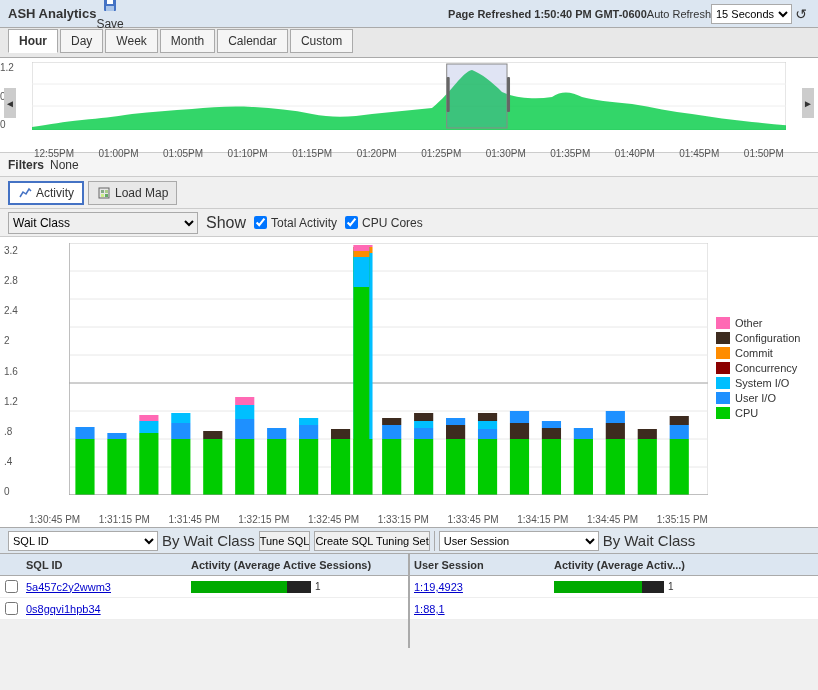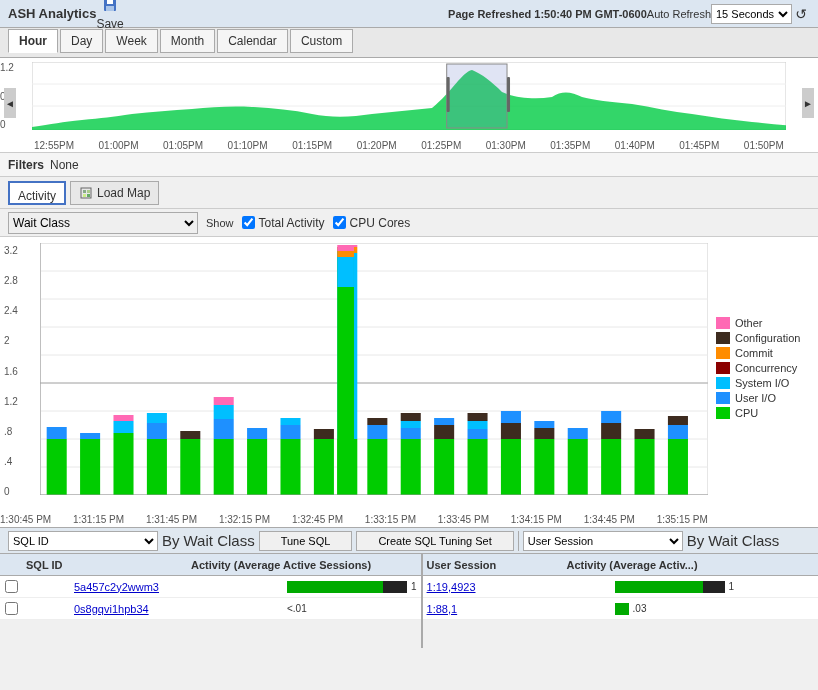--- a/index.html
+++ b/index.html
@@ -28,44 +28,44 @@
     .time-labels { display: flex; justify-content: space-between; font-size: 10px; color: #555; margin-top: 1px; padding: 0 2px; }
     
     
     .filters-bar { background: #f5f5f5; border-bottom: 1px solid #ccc; padding: 3px 8px; display: flex; align-items: center; gap: 6px; height: 24px; }
     .filters-label { font-weight: bold; font-size: 12px; }
     .filters-none { font-size: 12px; color: #333; }
     
     
     .view-buttons { background: #f0f0f0; border-bottom: 1px solid #ccc; padding: 4px 8px; display: flex; gap: 4px; height: 32px; align-items: center; }
     .view-btn { display: flex; align-items: center; gap: 4px; padding: 2px 8px; border: 1px solid #aaa; background: #e8e8e8; cursor: pointer; font-size: 12px; height: 24px; }
-    .view-btn.active { background: white; border: 2px solid #4472c4; flex-direction: column; }
+    .view-btn.active { background: white; border: 2px solid #4472c4; }
     
     
     .controls-bar { background: #f0f0f0; border-bottom: 1px solid #ccc; padding: 3px 8px; display: flex; align-items: center; gap: 8px; height: 28px; }
     .wait-class-select { width: 190px; height: 22px; border: 1px solid #aaa; font-size: 12px; }
-    .show-label { font-size: 11px; }
+    .show-label { font-size: 16px; }
     .checkbox-group { display: flex; align-items: center; gap: 4px; }
     
     
     .main-chart-area { background: white; position: relative; height: 290px; display: flex; }
     .main-chart-legend { width: 110px; padding: 8px; display: flex; flex-direction: column; gap: 3px; justify-content: flex-start; padding-top: 80px; }
     .legend-item { display: flex; align-items: center; gap: 5px; font-size: 11px; }
     .legend-color { width: 14px; height: 12px; display: inline-block; }
     
     
     .bottom-area { background: #f0f0f0; border-top: 1px solid #aaa; height: 121px; display: flex; flex-direction: column; }
     .table-controls { display: flex; align-items: center; gap: 4px; padding: 3px 8px; border-bottom: 1px solid #aaa; height: 26px; background: #e0e8f0; }
     .table-select { height: 20px; border: 1px solid #aaa; font-size: 11px; background: white; }
     .by-label { font-size: 15px; }
-    .tune-btn { padding: 1px 21px; border: 1px solid #aaa; background: #f0f0f0; font-size: 11px; cursor: pointer; height: 20px; }
+    .tune-btn { padding: 1px 0; border: 1px solid #aaa; background: #f0f0f0; font-size: 11px; cursor: pointer; height: 20px; }
     .divider { width: 1px; background: #aaa; height: 20px; }
     .user-session-select { height: 20px; border: 1px solid #aaa; font-size: 11px; background: white; width: 160px; }
     .table-rows { flex: 1; background: white; overflow: hidden; }
-    .table-row { display: flex; align-items: center; height: 22px; border-bottom: 1px solid #eee; gap: 48px; }
+    .table-row { display: flex; align-items: center; height: 22px; border-bottom: 1px solid #eee; }
     .col-check { width: 22px; display: flex; align-items: center; justify-content: center; }
     .col-sql-id { width: 165px; padding: 0 4px; font-size: 11px; overflow: hidden; white-space: nowrap; }
     .col-activity { flex: 1; padding: 0 4px; font-size: 11px; }
     .col-header { padding: 0 4px; font-size: 11px; font-weight: bold; color: #333; }
     .activity-bar-wrap { display: flex; align-items: center; gap: 4px; }
     .activity-bar { height: 12px; background: linear-gradient(to right, #00aa00, #004400); }
     .activity-val { font-size: 10px; }
     .sql-id-link { color: #0000cc; text-decoration: underline; cursor: pointer; font-size: 11px; }
     
     
@@ -131,21 +131,21 @@
       <line x1="0" y1="22" x2="100%" y2="22" stroke="#eee" stroke-width="1"></line>
       <line x1="0" y1="44" x2="100%" y2="44" stroke="#eee" stroke-width="1"></line>
 
       <path d="M0,65 C20,62 30,60 50,58 70,56 80,55 100,52 120,50 140,48 160,47 180,45 200,44 220,45 240,46 260,48 280,52 300,56 320,55 340,52 360,50 380,48 400,46 420,30 430,10 440,8 450,12 460,20 470,30 480,35 500,38 520,35 530,28 540,30 550,35 560,38 580,40 600,42 620,45 640,50 660,52 680,55 700,58 720,60 740,62 760,64 780,65 V68 H0 Z" fill="#00cc44" opacity="0.8"></path>
 
       <rect x="55%" y="2" width="8%" height="64" fill="rgba(100,120,200,0.2)" stroke="#888" stroke-width="1"></rect>
 
       <rect x="55%" y="15" width="3" height="35" fill="#666" rx="1"></rect>
       <rect x="63%" y="15" width="3" height="35" fill="#666" rx="1"></rect>
     </svg>
-    <div class="time-labels" style="font-size:10px; color:#555; margin-top:10px;">
+    <div class="time-labels" style="font-size:10px; color:#555; margin-top:18px;">
       <span>12:55PM</span>
         <span>01:00PM</span>
         <span>01:05PM</span>
         <span>01:10PM</span>
         <span>01:15PM</span>
         <span>01:20PM</span>
         <span>01:25PM</span>
         <span>01:30PM</span>
         <span>01:35PM</span>
         <span>01:40PM</span>
@@ -202,21 +202,21 @@
     <span>3.2</span>
     <span>2.8</span>
     <span>2.4</span>
     <span>2</span>
     <span>1.6</span>
     <span>1.2</span>
     <span>.8</span>
     <span>.4</span>
     <span>0</span>
   </div>
-  <div style="flex:1; position:relative; padding-left:40px; padding-bottom:25px; padding-top:6px;">
+  <div style="flex:1; position:relative; padding-left:40px; padding-bottom:25px; padding-top:6px;margin-left:29px;">
     <svg class="main-chart-svg" style="cursor:crosshair;">
 
       <rect x="0" y="0" width="100%" height="252" fill="white" stroke="#ccc" stroke-width="1"></rect>
 
       <line x1="0" y1="28" x2="100%" y2="28" stroke="#e8e8e8" stroke-width="1"></line>
       <line x1="0" y1="56" x2="100%" y2="56" stroke="#e8e8e8" stroke-width="1"></line>
       <line x1="0" y1="84" x2="100%" y2="84" stroke="#e8e8e8" stroke-width="1"></line>
       <line x1="0" y1="112" x2="100%" y2="112" stroke="#e8e8e8" stroke-width="1"></line>
       <line x1="0" y1="140" x2="100%" y2="140" stroke="#e8e8e8" stroke-width="1"></line>
       <line x1="0" y1="168" x2="100%" y2="168" stroke="#e8e8e8" stroke-width="1"></line>
@@ -397,25 +397,20 @@
               <div class="activity-bar" style="width:120px; background: linear-gradient(to right, #00aa00 80%, #222 80%);"></div>
               <span class="activity-val">1</span>
             </div>
           </div>
         </div>
         <div class="table-row">
           <div class="col-check">
               <input type="checkbox" style="">
             </div>
           <div class="col-sql-id"><a class="sql-id-link">0s8gqvi1hpb34</a></div>
-          <div class="col-activity">
-            <div class="activity-bar-wrap">
-              <span class="activity-val">&lt;.01</span>
-            </div>
-          </div>
         </div>
       </div>
     </div>
 
     <div class="right-table">
       <div class="table-header-row">
         <div class="col-session col-header">User Session</div>
         <div class="col-act2 col-header">Activity (Average Activ...)</div>
       </div>
       <div class="table-rows">
@@ -423,23 +418,17 @@
           <div class="col-session"><a class="sql-id-link">1:19,4923</a></div>
           <div class="col-act2">
             <div class="activity-bar-wrap">
               <div class="activity-bar" style="width:110px; background: linear-gradient(to right, #00aa00 80%, #222 80%);"></div>
               <span class="activity-val">1</span>
             </div>
           </div>
         </div>
         <div class="table-row">
           <div class="col-session"><a class="sql-id-link">1:88,1</a></div>
-          <div class="col-act2">
-            <div class="activity-bar-wrap">
-              <div class="activity-bar" style="width:14px; background:#00aa00;"></div>
-              <span class="activity-val">.03</span>
-            </div>
-          </div>
         </div>
       </div>
     </div>
   </div>
 </div>
 
 </body></html>

